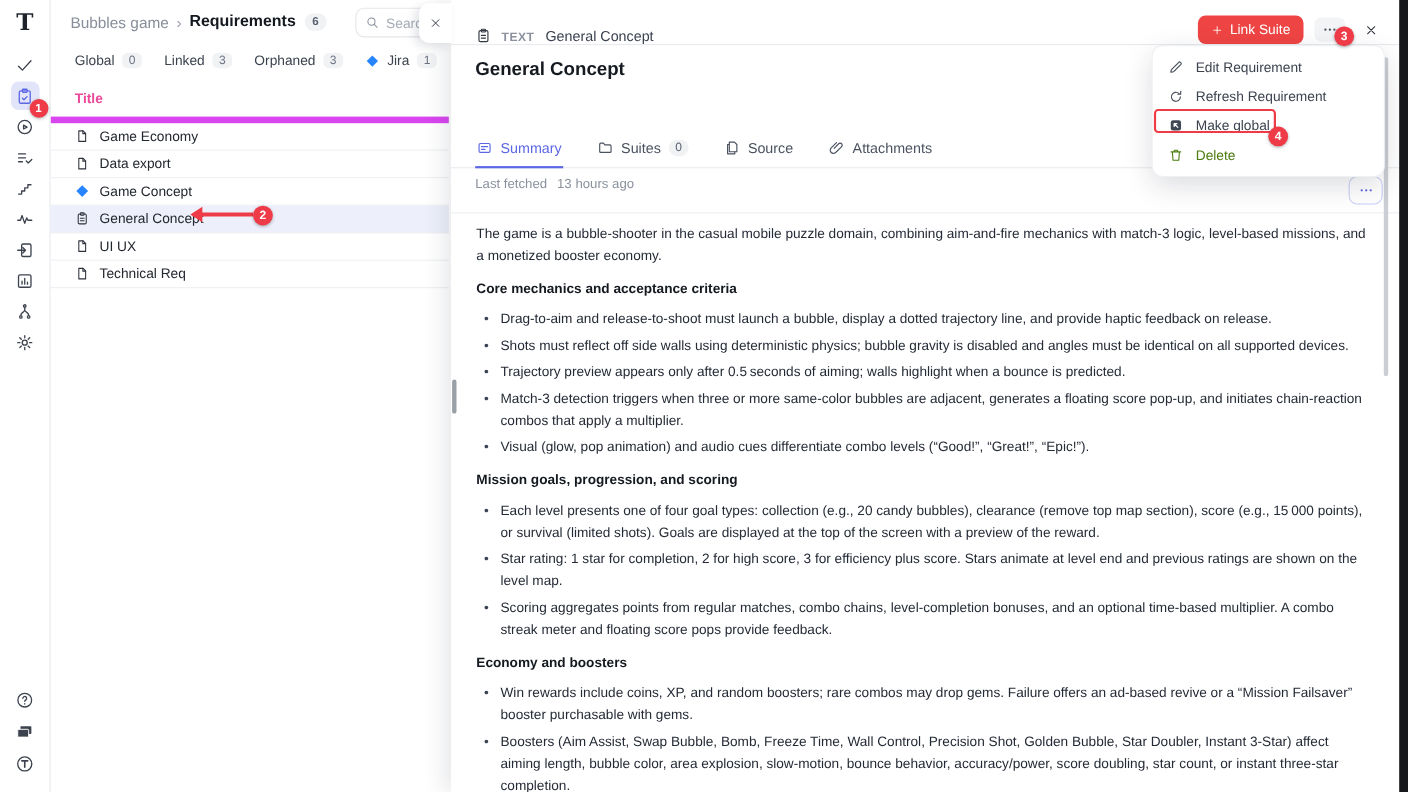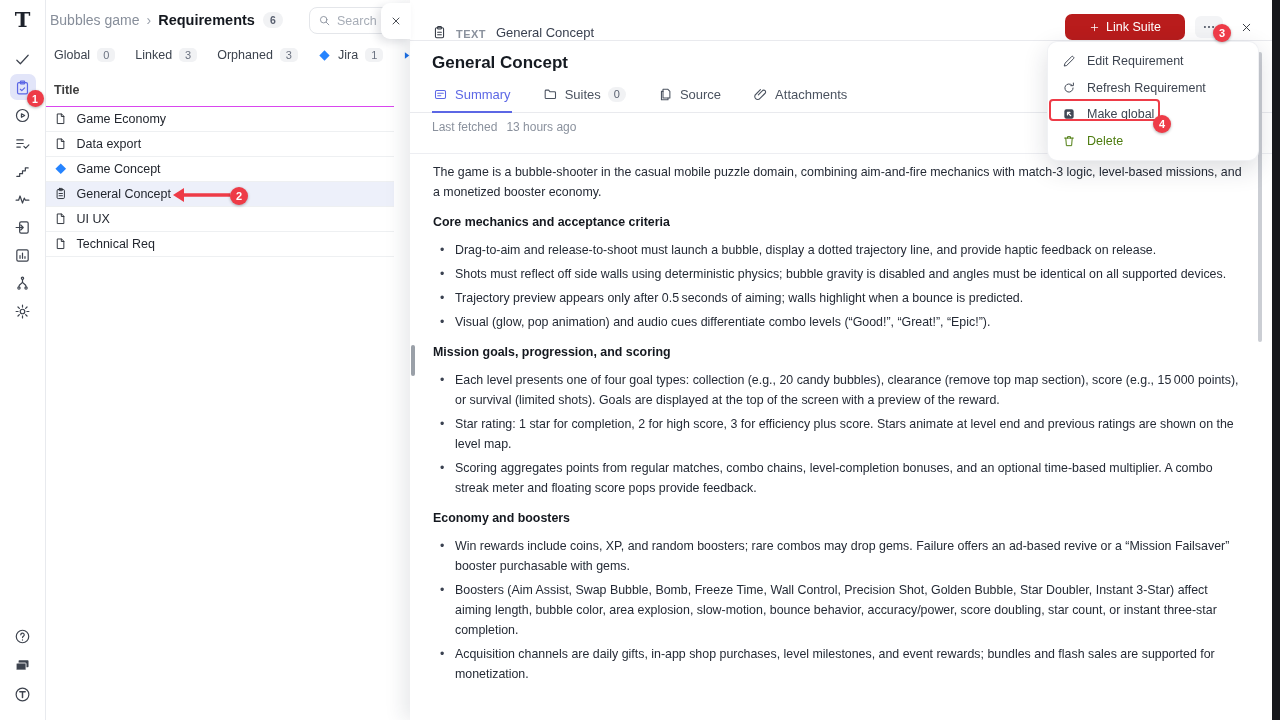--- a/index.html
+++ b/index.html
@@ -16,72 +16,72 @@
   .brand { margin:9px 0 16px; font-size:21px; font-weight:bold; color:#1d222b;
            font-family:"DejaVu Serif",serif; line-height:1; }
   .side-item { position:relative; width:26px; height:26px; border-radius:7px; margin-bottom:2px;
                display:grid; place-items:center; color:#3d434e; }
   .side-item .icn { width:17px; height:17px; }
   .side-item.active { background:#e2e5f9; color:#5c67e5; }
   .side-bottom { margin-top:auto; padding-bottom:10px; display:flex; flex-direction:column; align-items:center; }
   .side-bottom .side-item { margin-bottom:3px; }
 
   
-  .listpanel { position:absolute; left:30px; top:0; width:364px; height:720px; background:#fff; z-index:1; }
+  .listpanel { position:absolute; left:44px; top:0; width:364px; height:720px; background:#fff; z-index:1; }
   .lp-head { display:flex; align-items:center; padding:12px 0 10px 20px; }
   .crumb-project { font-size:14px; color:#878e9a; }
   .crumb-sep { margin:0 7px; color:#9aa1ac; font-size:14px; }
   .crumb-page { font-size:14.5px; font-weight:700; color:#14181f; }
   .count-pill { background:#f1f2f4; color:#596070; font-size:10.5px; font-weight:600;
                 border-radius:9px; padding:2px 7px; margin-left:8px; }
   .search-pill { position:absolute; left:279px; top:7px; width:125px; height:27px;
                  border:1px solid #e4e6ea; border-radius:8px; display:flex; align-items:center;
                  padding:0 8px; color:#a7adb7; }
   .search-pill .icn { width:13px; height:13px; margin-right:6px; color:#8a919d; }
   .search-pill input { border:none; outline:none; width:70px; font-size:12.5px; color:#5a616d;
                        font-family:inherit; background:transparent; }
   .search-pill input::placeholder { color:#a7adb7; }
   .filters { display:flex; align-items:flex-start; gap:20px; padding:10px 0 12px 24px; white-space:nowrap; }
   .chip { display:flex; align-items:center; gap:7px; font-size:12.5px; color:#3c434e; }
   .chip .icn { width:13px; height:13px; }
   .chip .pill { background:#f1f2f4; color:#6b7280; font-size:11px; border-radius:5px; padding:1px 6px; }
-  .lp-title { padding:9px 0 9px 24px; font-size:12.5px; font-weight:700; color:#404040;
-              border-bottom:1px solid #d946ef; }
+  .lp-title { padding:9px 0 9px 24px; font-size:12.5px; font-weight:700; color:#ec4899;
+              border-bottom:6px solid #d946ef; }
   .row { display:flex; align-items:center; gap:9px; height:25px; padding-left:24px;
          font-size:12.5px; color:#23272f; border-bottom:1px solid #eef0f2; }
   .row .icn { width:13.5px; height:13.5px; color:#2c313a; }
   .row.selected { background:#edf0fa; }
   .left-thumb { position:absolute; left:411px; top:345px; width:4px; height:31px;
                 background:#9aa0a8; border-radius:2px; z-index:45; }
 
   
   .detail { position:absolute; left:410px; top:0; width:862px; height:720px; background:#fff;
             box-shadow:-7px 0 18px rgba(30,35,60,0.10); z-index:10; }
   .close-notch { position:absolute; left:-29px; top:3px; width:30px; height:36px; background:#fff;
                  border-radius:9px 0 0 9px; box-shadow:-4px 3px 9px rgba(30,35,60,0.13);
                  display:grid; place-items:center; color:#2a2f38; }
   .close-notch .icn { width:12px; height:12px; stroke-width:2; }
   .d-topbar { height:41px; display:flex; align-items:flex-end; padding:0 16px 0 22px;
               border-bottom:1px solid #e9eaee; }
   .d-topbar .type-icn { width:15px; height:15px; color:#343a44; }
   .type-label { margin-left:9px; font-size:11px; letter-spacing:.04em; color:#8a919d; font-weight:600; }
   .type-title { margin-left:10px; font-size:13px; color:#3a4150; }
   .d-actions { margin-left:auto; display:flex; align-items:center; }
-  .btn-primary { display:flex; align-items:center; gap:6px; background:#b91c1c; color:#fff;
-                 height:26px; padding:0 24px; border-radius:7px; font-size:12.5px; border:none; }
+  .btn-primary { display:flex; align-items:center; gap:6px; background:#ef4444; color:#fff;
+                 height:26px; padding:0 12px; border-radius:7px; font-size:12.5px; border:none; }
   .btn-primary .icn { width:11px; height:11px; stroke-width:2.2; }
   .btn-dots { margin-left:10px; width:28px; height:22px; background:#f3f4f6; border-radius:6px;
               display:grid; place-items:center; color:#4b5160; }
   .btn-dots .icn { width:14px; height:14px; }
   .btn-close { margin-left:13px; width:20px; height:20px; display:grid; place-items:center; color:#2a2f38; }
   .btn-close .icn { width:13px; height:13px; stroke-width:2; }
   .d-heading { padding:12px 22px 0; font-size:17px; font-weight:700; color:#151a21; }
   .tabsrow { display:flex; gap:30px; padding:0 22px; margin-top:6px; border-bottom:1px solid #e9eaee; }
   .tab { display:flex; gap:7px; padding:8px 1px 9px; font-size:13px;
-         color:#4b5360; border-bottom:2px solid transparent; margin-bottom:-1px; }
+         color:#4b5360; border-bottom:2px solid transparent; margin-bottom:-1px;margin-top:40px; }
   .tab .icn { width:15px; height:15px; }
   .tab .pill { background:#f1f2f4; color:#596070; font-size:11px; border-radius:8px; padding:1px 6px; }
   .tab.active { color:#5c67e5; border-bottom-color:#5c67e5; }
   .metarow { display:flex; padding:7px 15px 7px 22px; font-size:12px;
              color:#8a919d; border-bottom:1px solid #edeef2; }
   .meta-val { margin-left:9px; }
   .btn-dots-outline { margin-left:auto; width:31px; height:26px; border:1px solid #c9cff7;
                       border-radius:8px; display:grid; place-items:center; color:#5c67e5; background:#fff; }
   .btn-dots-outline .icn { width:14px; height:14px; }
   .d-content { padding:8px 27px 0 23px; font-size:12.4px; line-height:20px; color:#252b36; }
@@ -434,20 +434,21 @@
           </span>
       </div>
     </div>
     <div id="content" class="d-content">
         <p>The game is a bubble-shooter in the casual mobile puzzle domain, combining aim-and-fire mechanics with match-3 logic, level-based missions, and a monetized booster economy.</p>
         <div class="hsec">Core mechanics and acceptance criteria</div>
         <ul>
           <li>Drag-to-aim and release-to-shoot must launch a bubble, display a dotted trajectory line, and provide haptic feedback on release.</li>
           <li>Shots must reflect off side walls using deterministic physics; bubble gravity is disabled and angles must be identical on all supported devices.</li>
           <li>Trajectory preview appears only after 0.5 seconds of aiming; walls highlight when a bounce is predicted.</li>
+          <li>Match-3 detection triggers when three or more same-color bubbles are adjacent, generates a floating score pop-up, and initiates chain-reaction combos that apply a multiplier.</li>
           <li>Visual (glow, pop animation) and audio cues differentiate combo levels (“Good!”, “Great!”, “Epic!”).</li>
         </ul>
         <div class="hsec">Mission goals, progression, and scoring</div>
         <ul>
           <li>Each level presents one of four goal types: collection (e.g., 20 candy bubbles), clearance (remove top map section), score (e.g., 15 000 points), or survival (limited shots). Goals are displayed at the top of the screen with a preview of the reward.</li>
           <li>Star rating: 1 star for completion, 2 for high score, 3 for efficiency plus score. Stars animate at level end and previous ratings are shown on the level map.</li>
           <li>Scoring aggregates points from regular matches, combo chains, level-completion bonuses, and an optional time-based multiplier. A combo streak meter and floating score pops provide feedback.</li>
         </ul>
         <div class="hsec">Economy and boosters</div>
         <ul>

